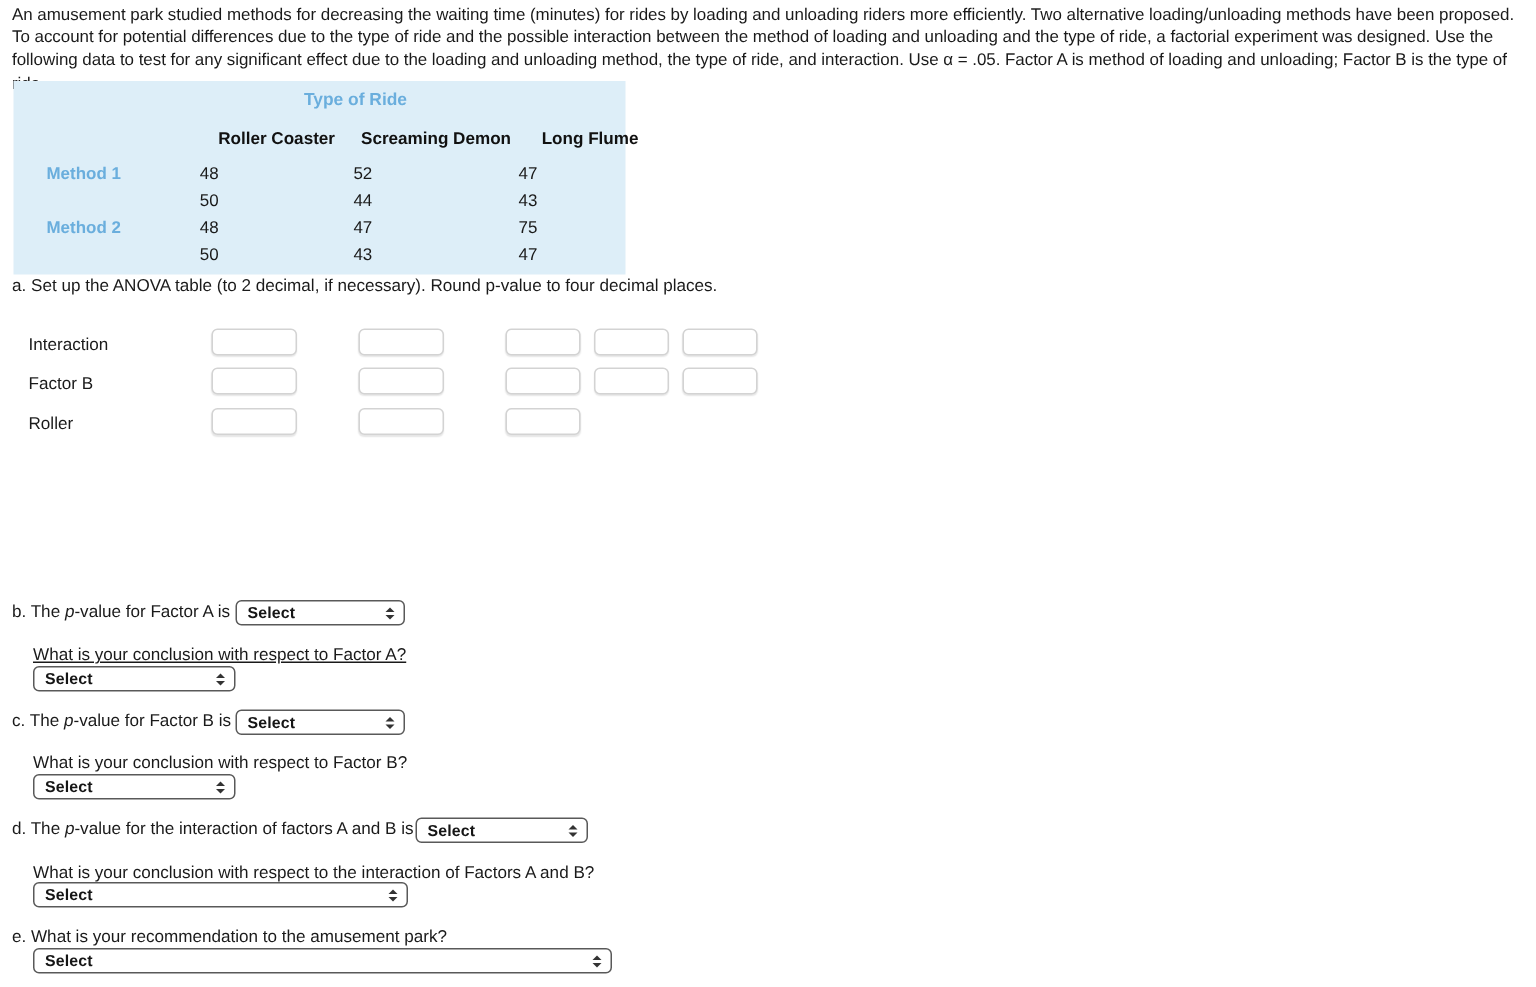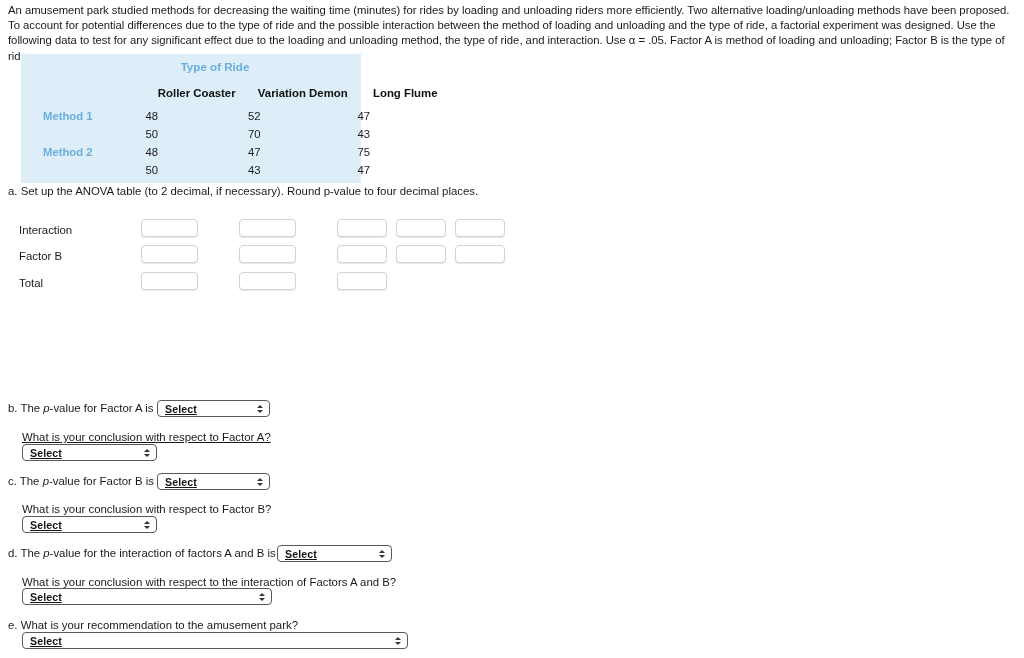--- a/index.html
+++ b/index.html
@@ -28,24 +28,23 @@
     line-height: 15.2px;
     color: #1a1a1a;
     letter-spacing: -0.02px;
   }
 
   
   .data-table-wrap {
     position: absolute;
     left: 9px;
     top: 54px;
-    width: 340px;
+    width: 408px;
     height: 129px;
     background: #ddeef8;
-    margin-left: 12px;
   }
   .data-title {
     position: absolute;
     top: 6px;
     left: 0;
     width: 100%;
     text-align: center;
     color: #6aaedd;
     font-weight: bold;
     font-size: 11.6px;
@@ -181,21 +180,20 @@
     font-family: "Liberation Sans", sans-serif;
   }
   .sel .sel-val {
     position: absolute;
     left: 7px;
     top: 2px;
     font-size: 10.6px;
     font-weight: bold;
     color: #151515;
     letter-spacing: 0.1px;
-    text-decoration: underline;
   }
   .sel .sel-arrow {
     position: absolute;
     right: 6px;
     top: 1px;
     width: 7px;
     height: 15px;
     line-height: 1;
   }
   .sel .sel-arrow span {
@@ -236,35 +234,35 @@
 
 <div class="intro">An amusement park studied methods for decreasing the waiting time (minutes) for rides by loading and unloading riders more efficiently. Two alternative loading/unloading methods have been proposed. To account for potential differences due to the type of ride and the possible interaction between the method of loading and unloading and the type of ride, a factorial experiment was designed. Use the following data to test for any significant effect due to the loading and unloading method, the type of ride, and interaction. Use α = .05. Factor A is method of loading and unloading; Factor B is the type of ride.</div>
 
 <div class="data-table-wrap">
   <div class="data-title">Type of Ride</div>
   <table class="dt">
     <thead>
       <tr>
         <th class="blank"></th>
         <th class="c1">Roller Coaster</th>
-        <th class="c2">Variation Demon</th>
+        <th class="c2">Screaming Demon</th>
         <th class="c3">Long Flume</th>
       </tr>
     </thead>
     <tbody>
       <tr>
         <td class="rowlab">Method 1</td>
         <td>48</td>
         <td>52</td>
         <td>47</td>
       </tr>
       <tr>
         <td class="rowlab"></td>
         <td>50</td>
-        <td>70</td>
+        <td>44</td>
         <td>43</td>
       </tr>
       <tr>
         <td class="rowlab">Method 2</td>
         <td>48</td>
         <td>47</td>
         <td>75</td>
       </tr>
       <tr>
         <td class="rowlab"></td>
@@ -293,21 +291,21 @@
   <div class="anova-row">
     <div class="rowlabel">Factor B</div>
     <input class="cell-input in-ss" value="" style="">
     <input class="cell-input in-df" value="" style="">
     <input class="cell-input in-ms" value="" style="">
     <input class="cell-input in-f" value="" style="">
     <input class="cell-input in-p" value="" style="">
   </div>
 
   <div class="anova-row">
-    <div class="rowlabel">Total</div>
+    <div class="rowlabel">Roller</div>
     <input class="cell-input in-ss" value="" style="">
     <input class="cell-input in-df" value="" style="">
     <input class="cell-input in-ms" value="" style="">
   </div>
 
 </div>
 
 <div class="q lbl-b"><span>b. The </span><i>p</i><span>-value for Factor A is</span></div>
 <div class="sel sel-pvA">
   <span class="sel-val">Select</span>

